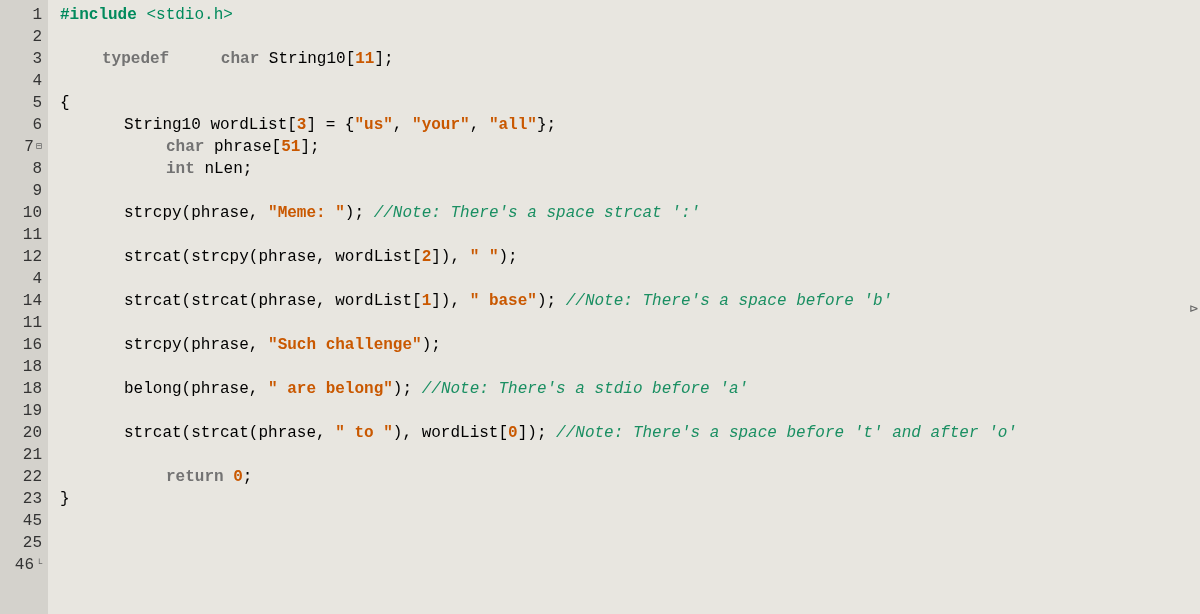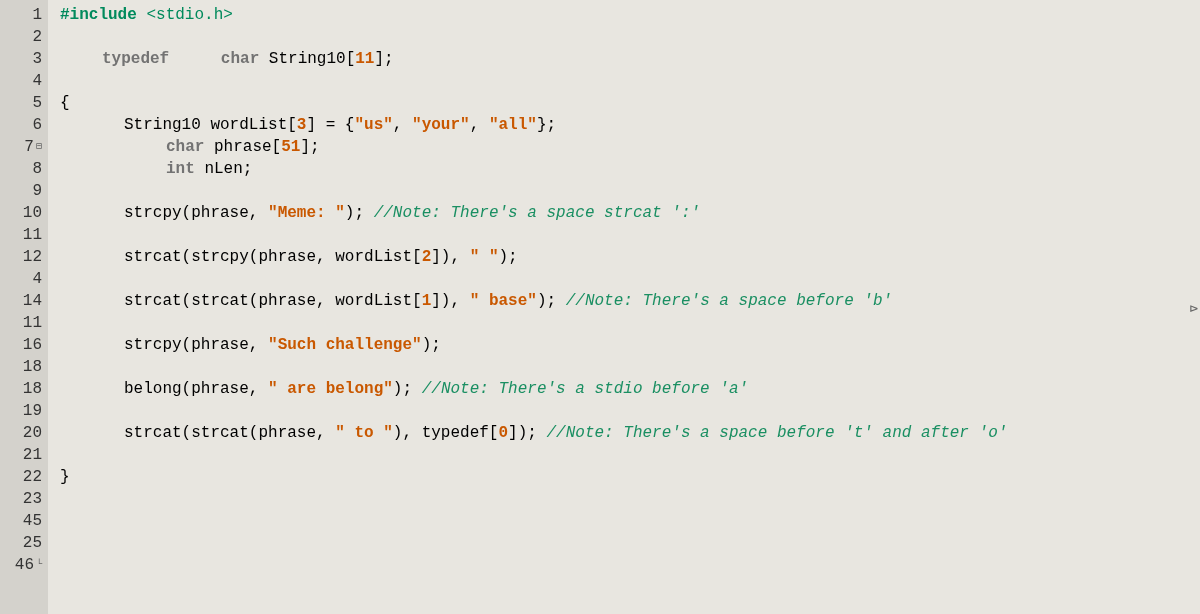--- a/index.html
+++ b/index.html
@@ -157,17 +157,18 @@
   <div class="line ind1"><span>strcpy(phrase, </span><span class="str">"Meme: "</span><span>); </span><span class="cmt">//Note: There's a space strcat ':'</span></div>
   <div class="line"><span></span></div>
   <div class="line ind1"><span>strcat(strcpy(phrase, wordList[</span><span class="num">2</span><span>]), </span><span class="str">" "</span><span>);</span></div>
   <div class="line"><span></span></div>
   <div class="line ind1"><span>strcat(strcat(phrase, wordList[</span><span class="num">1</span><span>]), </span><span class="str">" base"</span><span>); </span><span class="cmt">//Note: There's a space before 'b'</span></div>
   <div class="line"><span></span></div>
   <div class="line ind1"><span>strcpy(phrase, </span><span class="str">"Such challenge"</span><span>);</span></div>
   <div class="line"><span></span></div>
   <div class="line ind1"><span>belong(phrase, </span><span class="str">" are belong"</span><span>); </span><span class="cmt">//Note: There's a stdio before 'a'</span></div>
   <div class="line"><span></span></div>
-  <div class="line ind1"><span>strcat(strcat(phrase, </span><span class="str">" to "</span><span>), typedef[</span><span class="num">0</span><span>]); </span><span class="cmt">//Note: There's a space before 't' and after 'o'</span></div>
+  <div class="line ind1"><span>strcat(strcat(phrase, </span><span class="str">" to "</span><span>), wordList[</span><span class="num">0</span><span>]); </span><span class="cmt">//Note: There's a space before 't' and after 'o'</span></div>
   <div class="line"><span></span></div>
+  <div class="line ind1"><span class="kw">return</span><span> </span><span class="num">0</span><span>;</span></div>
   <div class="line"><span>}</span></div>
   <div class="cursor-hint">⊳</div>
 </div>
 
 </body></html>

